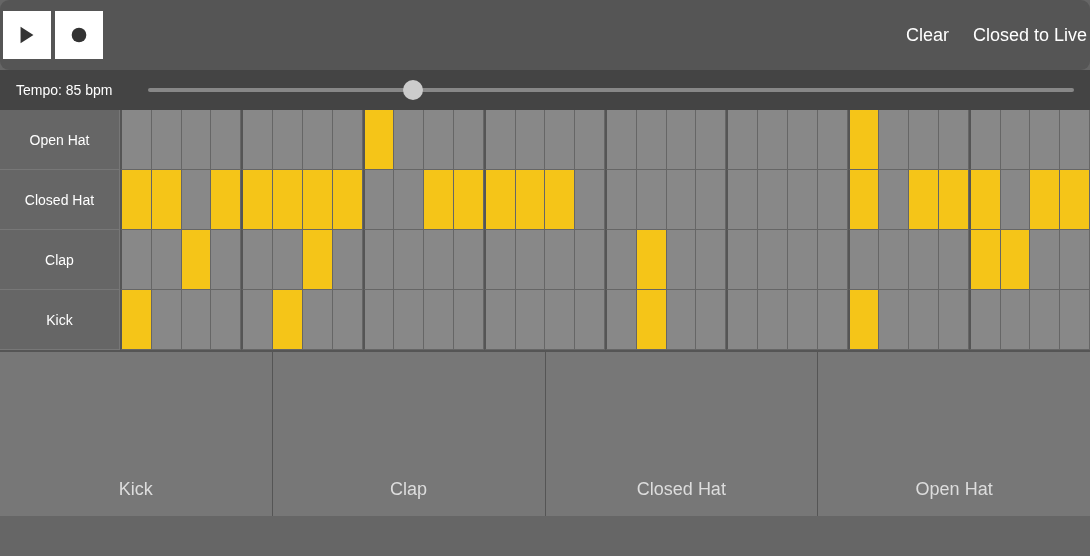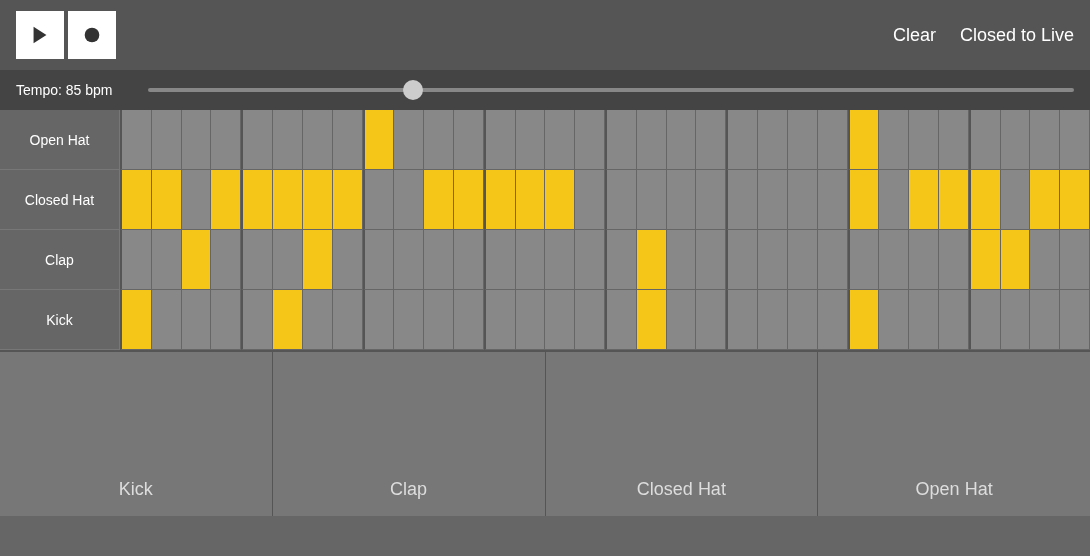--- a/index.html
+++ b/index.html
@@ -11,21 +11,22 @@
       color: #fff;
       overflow: hidden;
     }
 
     
     #header {
       display: flex;
       align-items: center;
       background: #555;
       height: 70px;
-      padding: 0 16px;
+      padding: 0 3px;
+      border-radius: 9px;
     }
     #transport {
       display: flex;
       gap: 4px;
     }
     .transport-btn {
       width: 48px;
       height: 48px;
       background: #fff;
       border: none;

